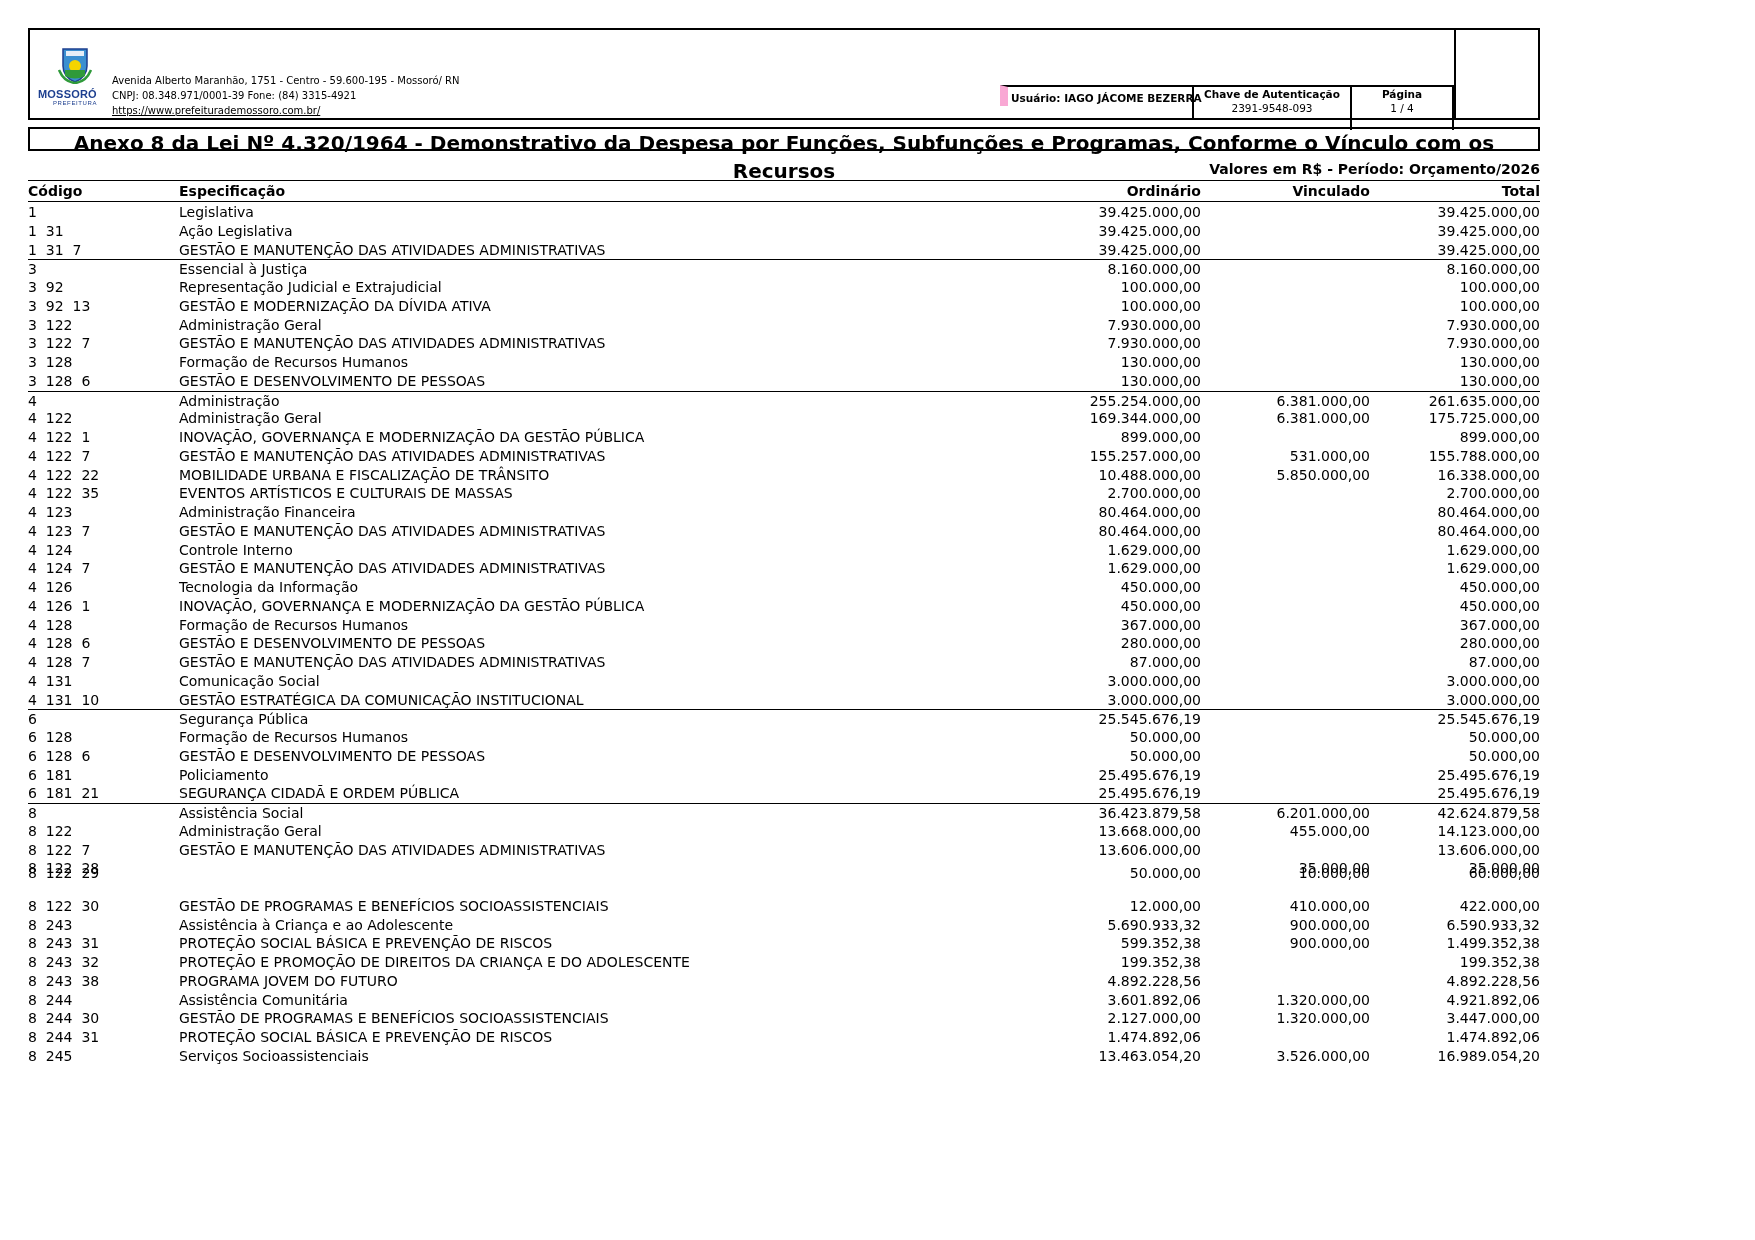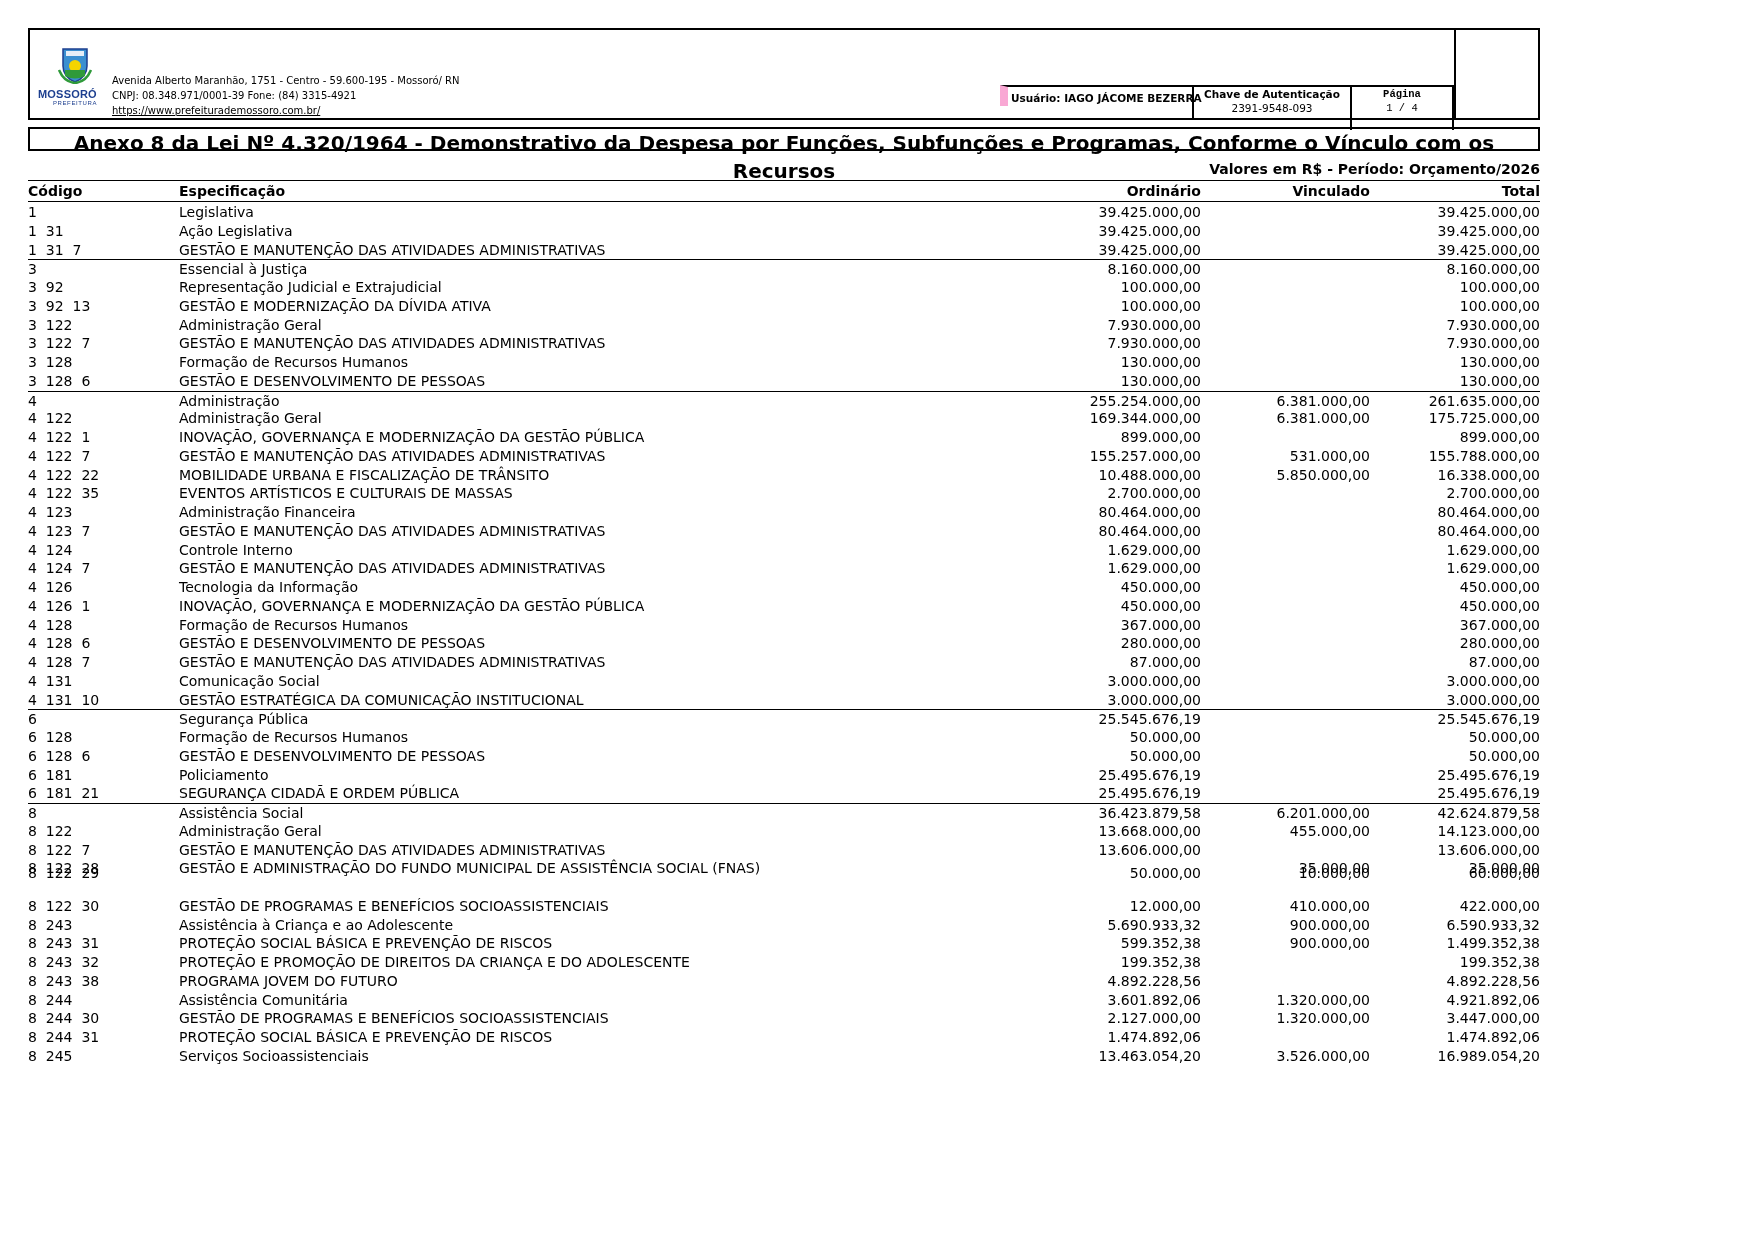--- a/index.html
+++ b/index.html
@@ -8,21 +8,21 @@
   .logo { position:absolute; left:8px; top:14px; width:74px; height:70px; }
   .logo .crest { position:absolute; left:18px; top:2px; width:38px; height:38px; }
   .logo .brand { position:absolute; left:0; top:44px; width:74px; text-align:left; font-family:"Liberation Sans", sans-serif; font-weight:bold; font-size:11px; color:#1d3f8f; letter-spacing:0.2px; }
   .logo .brand-sub { position:absolute; left:0; top:56px; width:74px; text-align:center; font-family:"Liberation Sans", sans-serif; font-size:6px; color:#1d3f8f; letter-spacing:0.6px; }
   .org-title { position:absolute; left:82px; top:10px; font-size:26px; font-weight:bold; letter-spacing:0.3px; }
   .org-line { position:absolute; left:82px; font-size:10px; }
   .org-addr { top:45px; } .org-cnpj { top:60px; } .org-url { top:75px; text-decoration:underline; }
   .user-box { position:absolute; left:970px; top:55px; width:192px; height:21px; border-left:8px solid #f9a8d4; border-top:2px solid #000; box-sizing:border-box; }
   .user-box span { position:absolute; left:3px; bottom:2px; font-size:10.5px; font-weight:bold; white-space:nowrap; }
   .key-box { position:absolute; left:1162px; top:55px; width:158px; height:35px; border-left:2px solid #000; border-top:2px solid #000; box-sizing:border-box; text-align:center; }
-  .page-box { position:absolute; left:1320px; top:55px; width:104px; height:45px; border-left:2px solid #000; border-top:2px solid #000; border-right:2px solid #000; box-sizing:border-box; text-align:center;font-family:Liberation Mono, monospace; }
+  .page-box { position:absolute; left:1320px; top:55px; width:104px; height:45px; border-left:2px solid #000; border-top:2px solid #000; border-right:2px solid #000; box-sizing:border-box; text-align:center; }
   .box-label { display:block; font-size:10.5px; font-weight:bold; margin-top:1px; }
   .box-value { display:block; font-size:10.5px; margin-top:2px; }
   .corner-box { position:absolute; left:1424px; top:0; width:0; height:90px; }
   .title-box { position:absolute; left:28px; top:127px; width:1512px; height:24px; border:2px solid #000; box-sizing:border-box; text-align:center; }
   .title-box span { font-size:20px; font-weight:bold; line-height:28px; }
   .period { position:absolute; right:215px; top:161px; font-size:14px; font-weight:bold; }
   .rule { position:absolute; left:28px; width:1512px; height:0; border-top:1.5px solid #000; }
   .col-head { position:absolute; top:183px; font-size:14px; font-weight:bold; }
   .row { position:absolute; left:28px; width:1512px; height:18px; font-size:14px; line-height:18px; }
   .row .c-code { position:absolute; left:0; white-space:pre; }
@@ -320,21 +320,20 @@
     </div>
     <div class="row" style="top: 840.5px;">
       <span class="c-code">8  122  7</span>
       <span class="c-spec">GESTÃO E MANUTENÇÃO DAS ATIVIDADES ADMINISTRATIVAS</span>
       <span class="c-ord">13.606.000,00</span>
       <span class="c-vin"></span>
       <span class="c-tot">13.606.000,00</span>
     </div>
     <div class="row" style="top: 859.25px;">
       <span class="c-code">8  122  28</span>
-      <span class="c-spec">GESTÃO E ADMINISTRAÇÃO DO FUNDO MUNICIPAL DE ASSISTÊNCIA SOCIAL (FNAS)</span>
       <span class="c-ord"></span>
       <span class="c-vin">35.000,00</span>
       <span class="c-tot">35.000,00</span>
     </div>
     <div class="row" style="top: 864px;">
       <span class="c-code">8  122  29</span>
       <span class="c-ord">50.000,00</span>
       <span class="c-vin">10.000,00</span>
       <span class="c-tot">60.000,00</span>
     </div>

